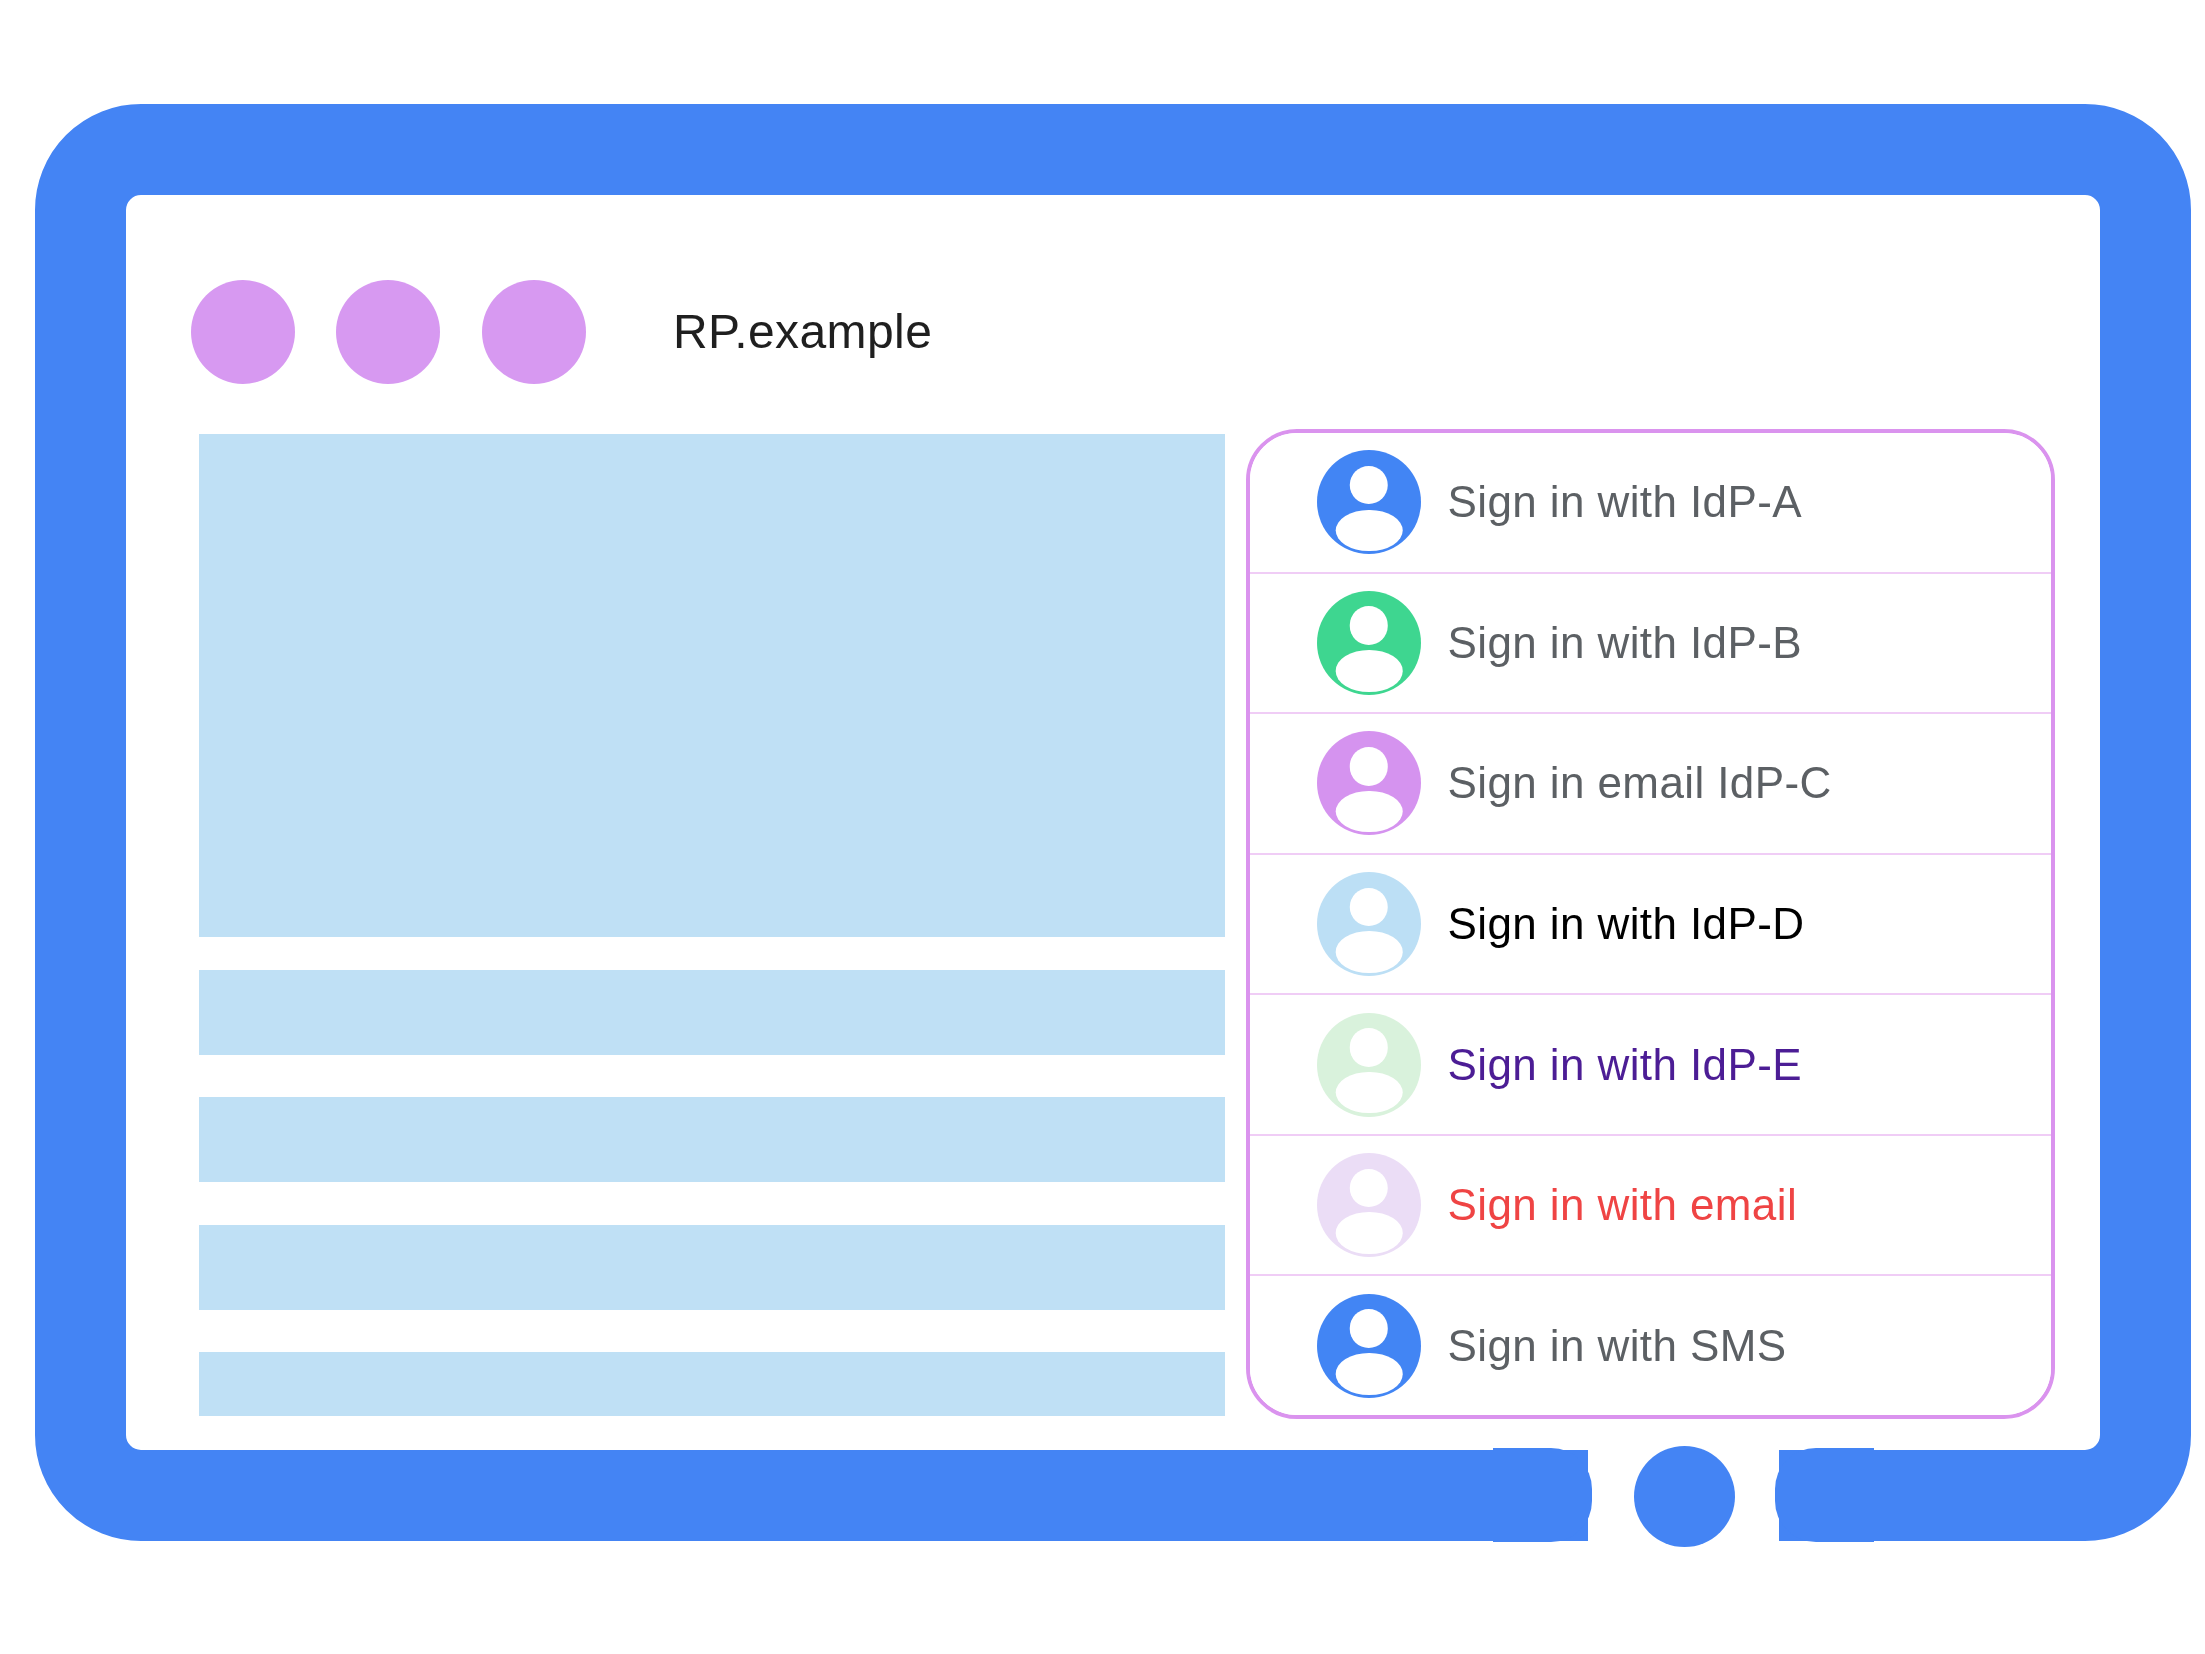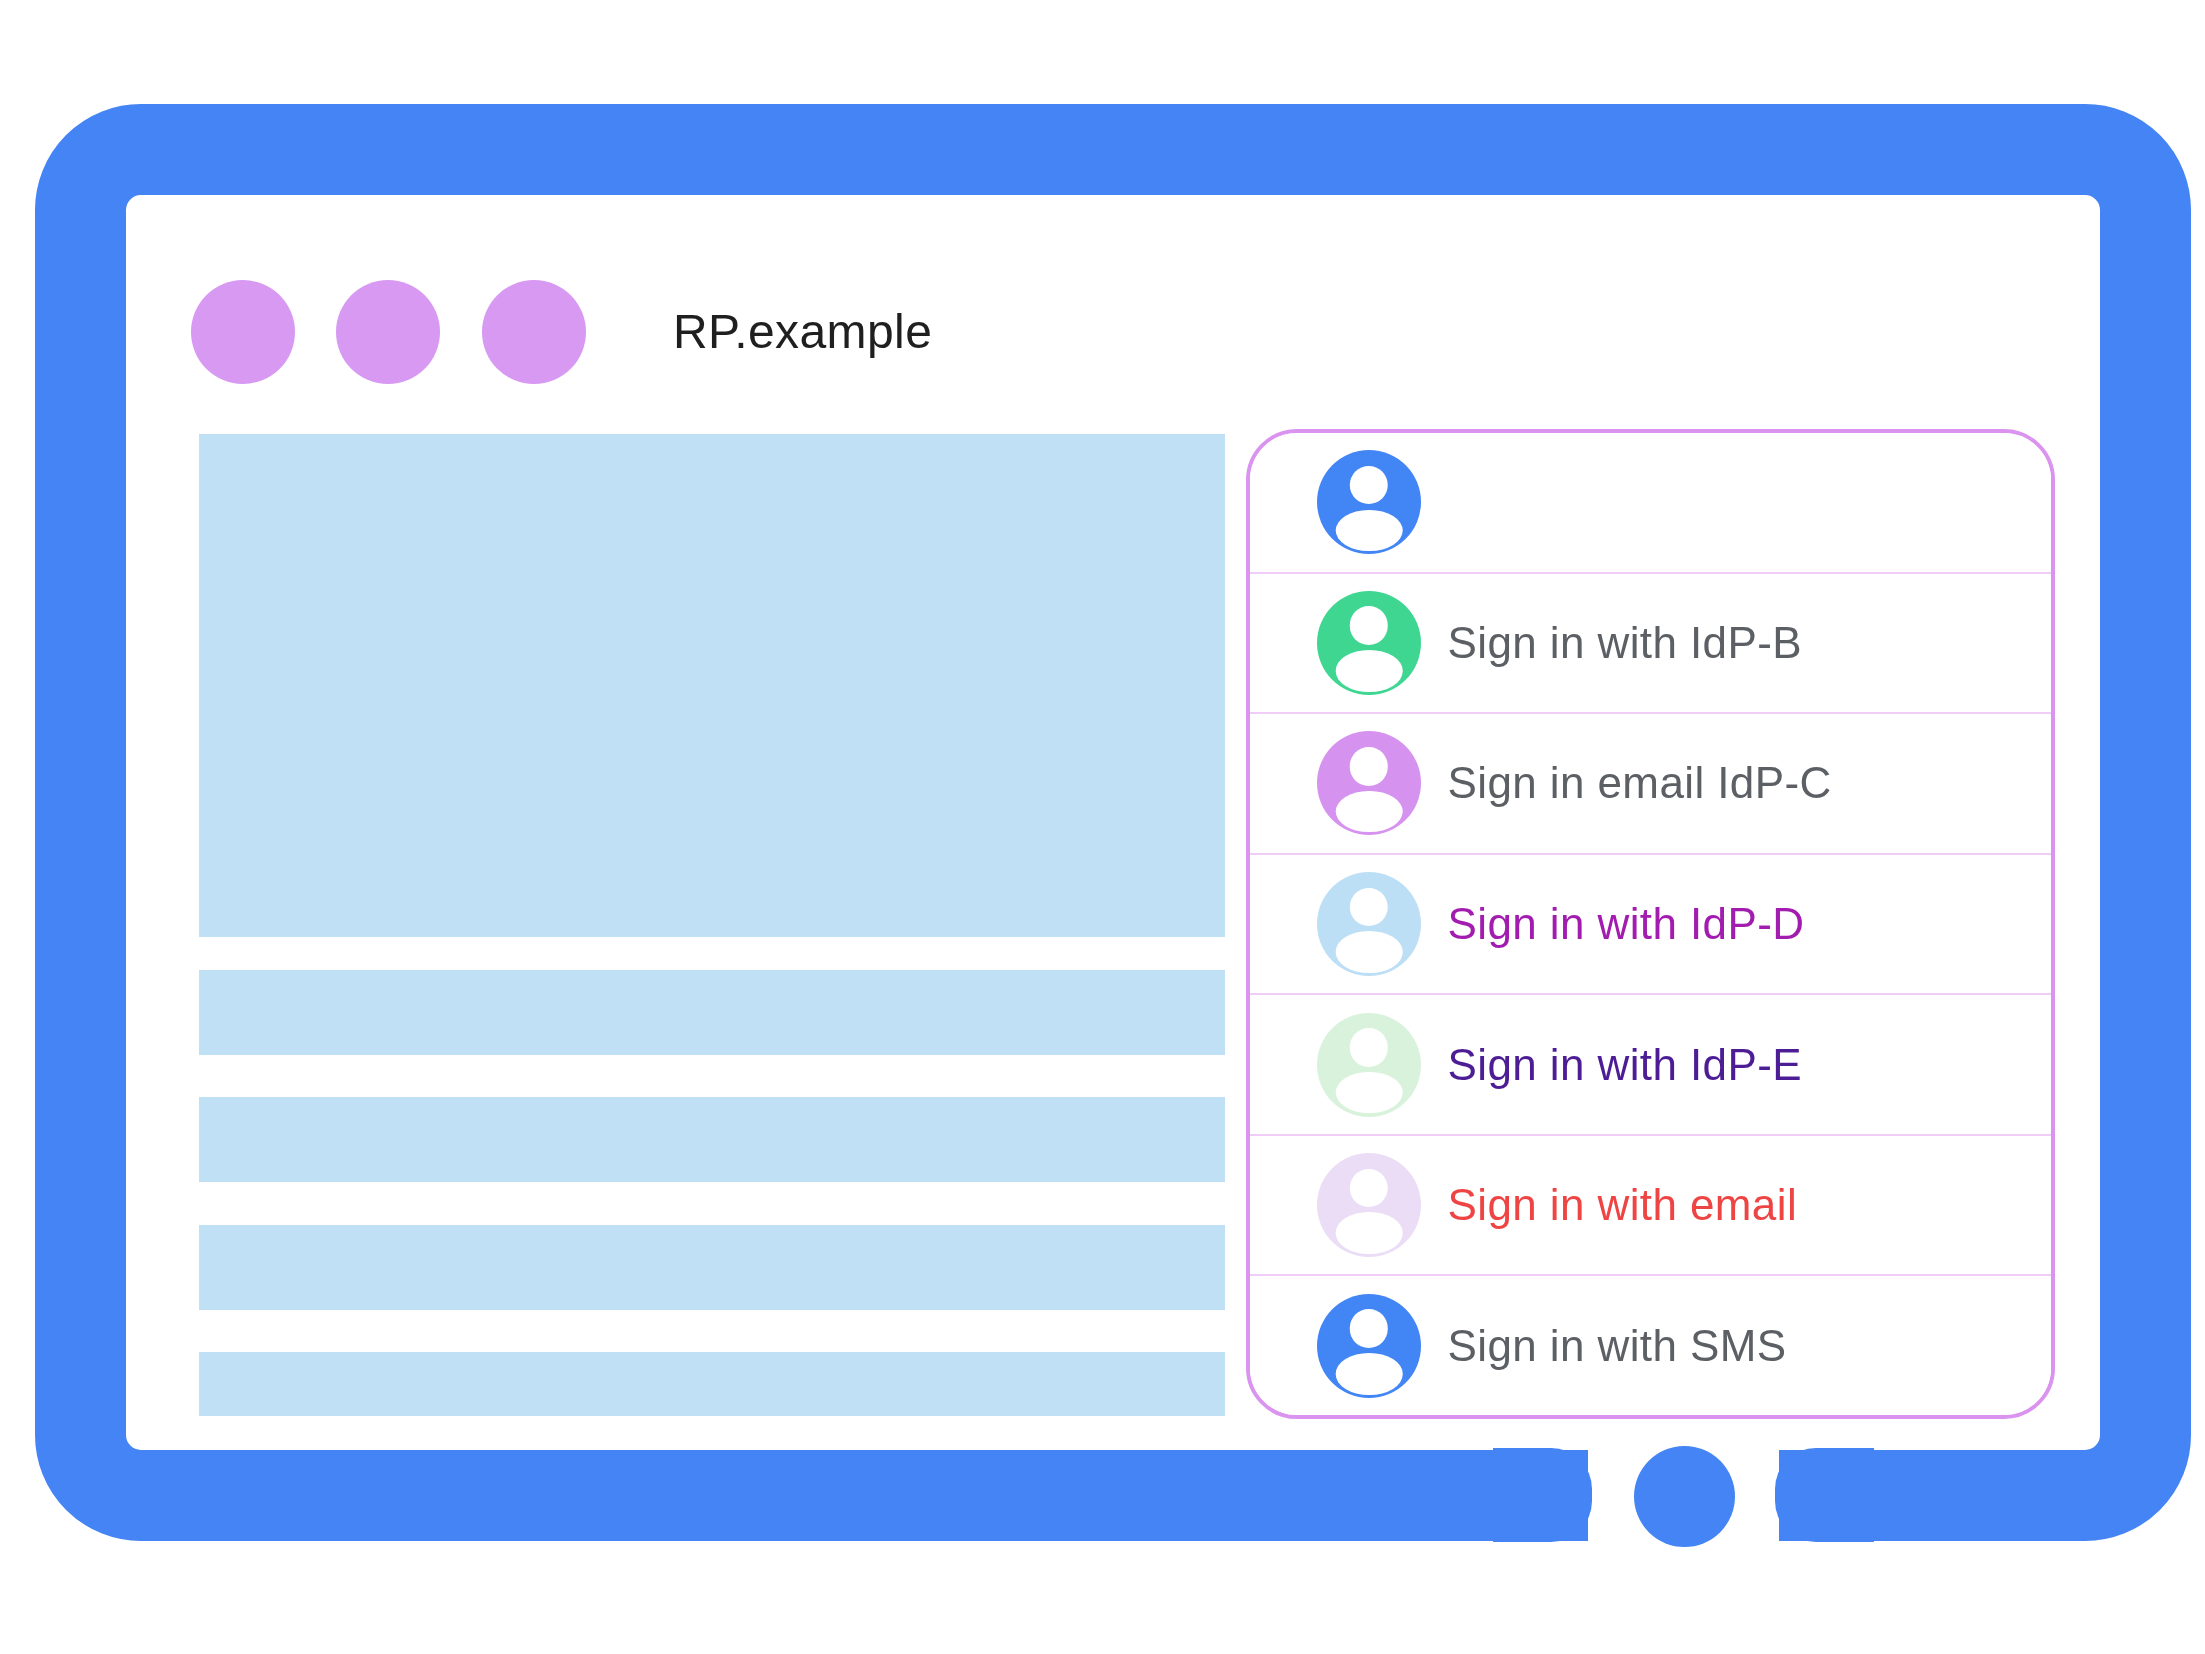--- a/index.html
+++ b/index.html
@@ -97,20 +97,21 @@
   <div class="ph ph-line3" style="background-color: rgb(191, 224, 245);"></div>
   <div class="ph ph-line4" style="background-color: rgb(191, 224, 245);"></div>
 
   <div class="dialog" style="border-color: rgb(218, 147, 238);">
 
     <div class="signin-row" style="border-color: rgb(240, 205, 246);">
       <span class="avatar" style="background-color: rgb(66, 133, 244);">
         <span class="avatar-head"></span>
         <span class="avatar-shoulders"></span>
       </span>
+      <span class="signin-label" style="color: rgb(92, 96, 100);">Sign in with IdP-A</span>
     </div>
 
     <div class="signin-row" style="border-color: rgb(240, 205, 246);">
       <span class="avatar" style="background-color: rgb(62, 214, 144);">
         <span class="avatar-head"></span>
         <span class="avatar-shoulders"></span>
       </span>
       <span class="signin-label" style="color: rgb(92, 96, 100); text-align: right;">Sign in with IdP-B</span>
     </div>
 
@@ -120,21 +121,21 @@
         <span class="avatar-shoulders"></span>
       </span>
       <span class="signin-label" style="color: rgb(92, 96, 100);">Sign in email IdP-C</span>
     </div>
 
     <div class="signin-row" style="border-color: rgb(240, 205, 246);">
       <span class="avatar" style="background-color: rgb(188, 223, 245);">
         <span class="avatar-head"></span>
         <span class="avatar-shoulders"></span>
       </span>
-      <span class="signin-label" style="color: #a21caf;">Sign in with IdP-D</span>
+      <span class="signin-label" style="color: #000000;">Sign in with IdP-D</span>
     </div>
 
     <div class="signin-row" style="border-color: rgb(240, 205, 246);">
       <span class="avatar" style="background-color: rgb(217, 242, 220);">
         <span class="avatar-head"></span>
         <span class="avatar-shoulders"></span>
       </span>
       <span class="signin-label" style="color: #4c1d95;">Sign in with IdP-E</span>
     </div>
 

